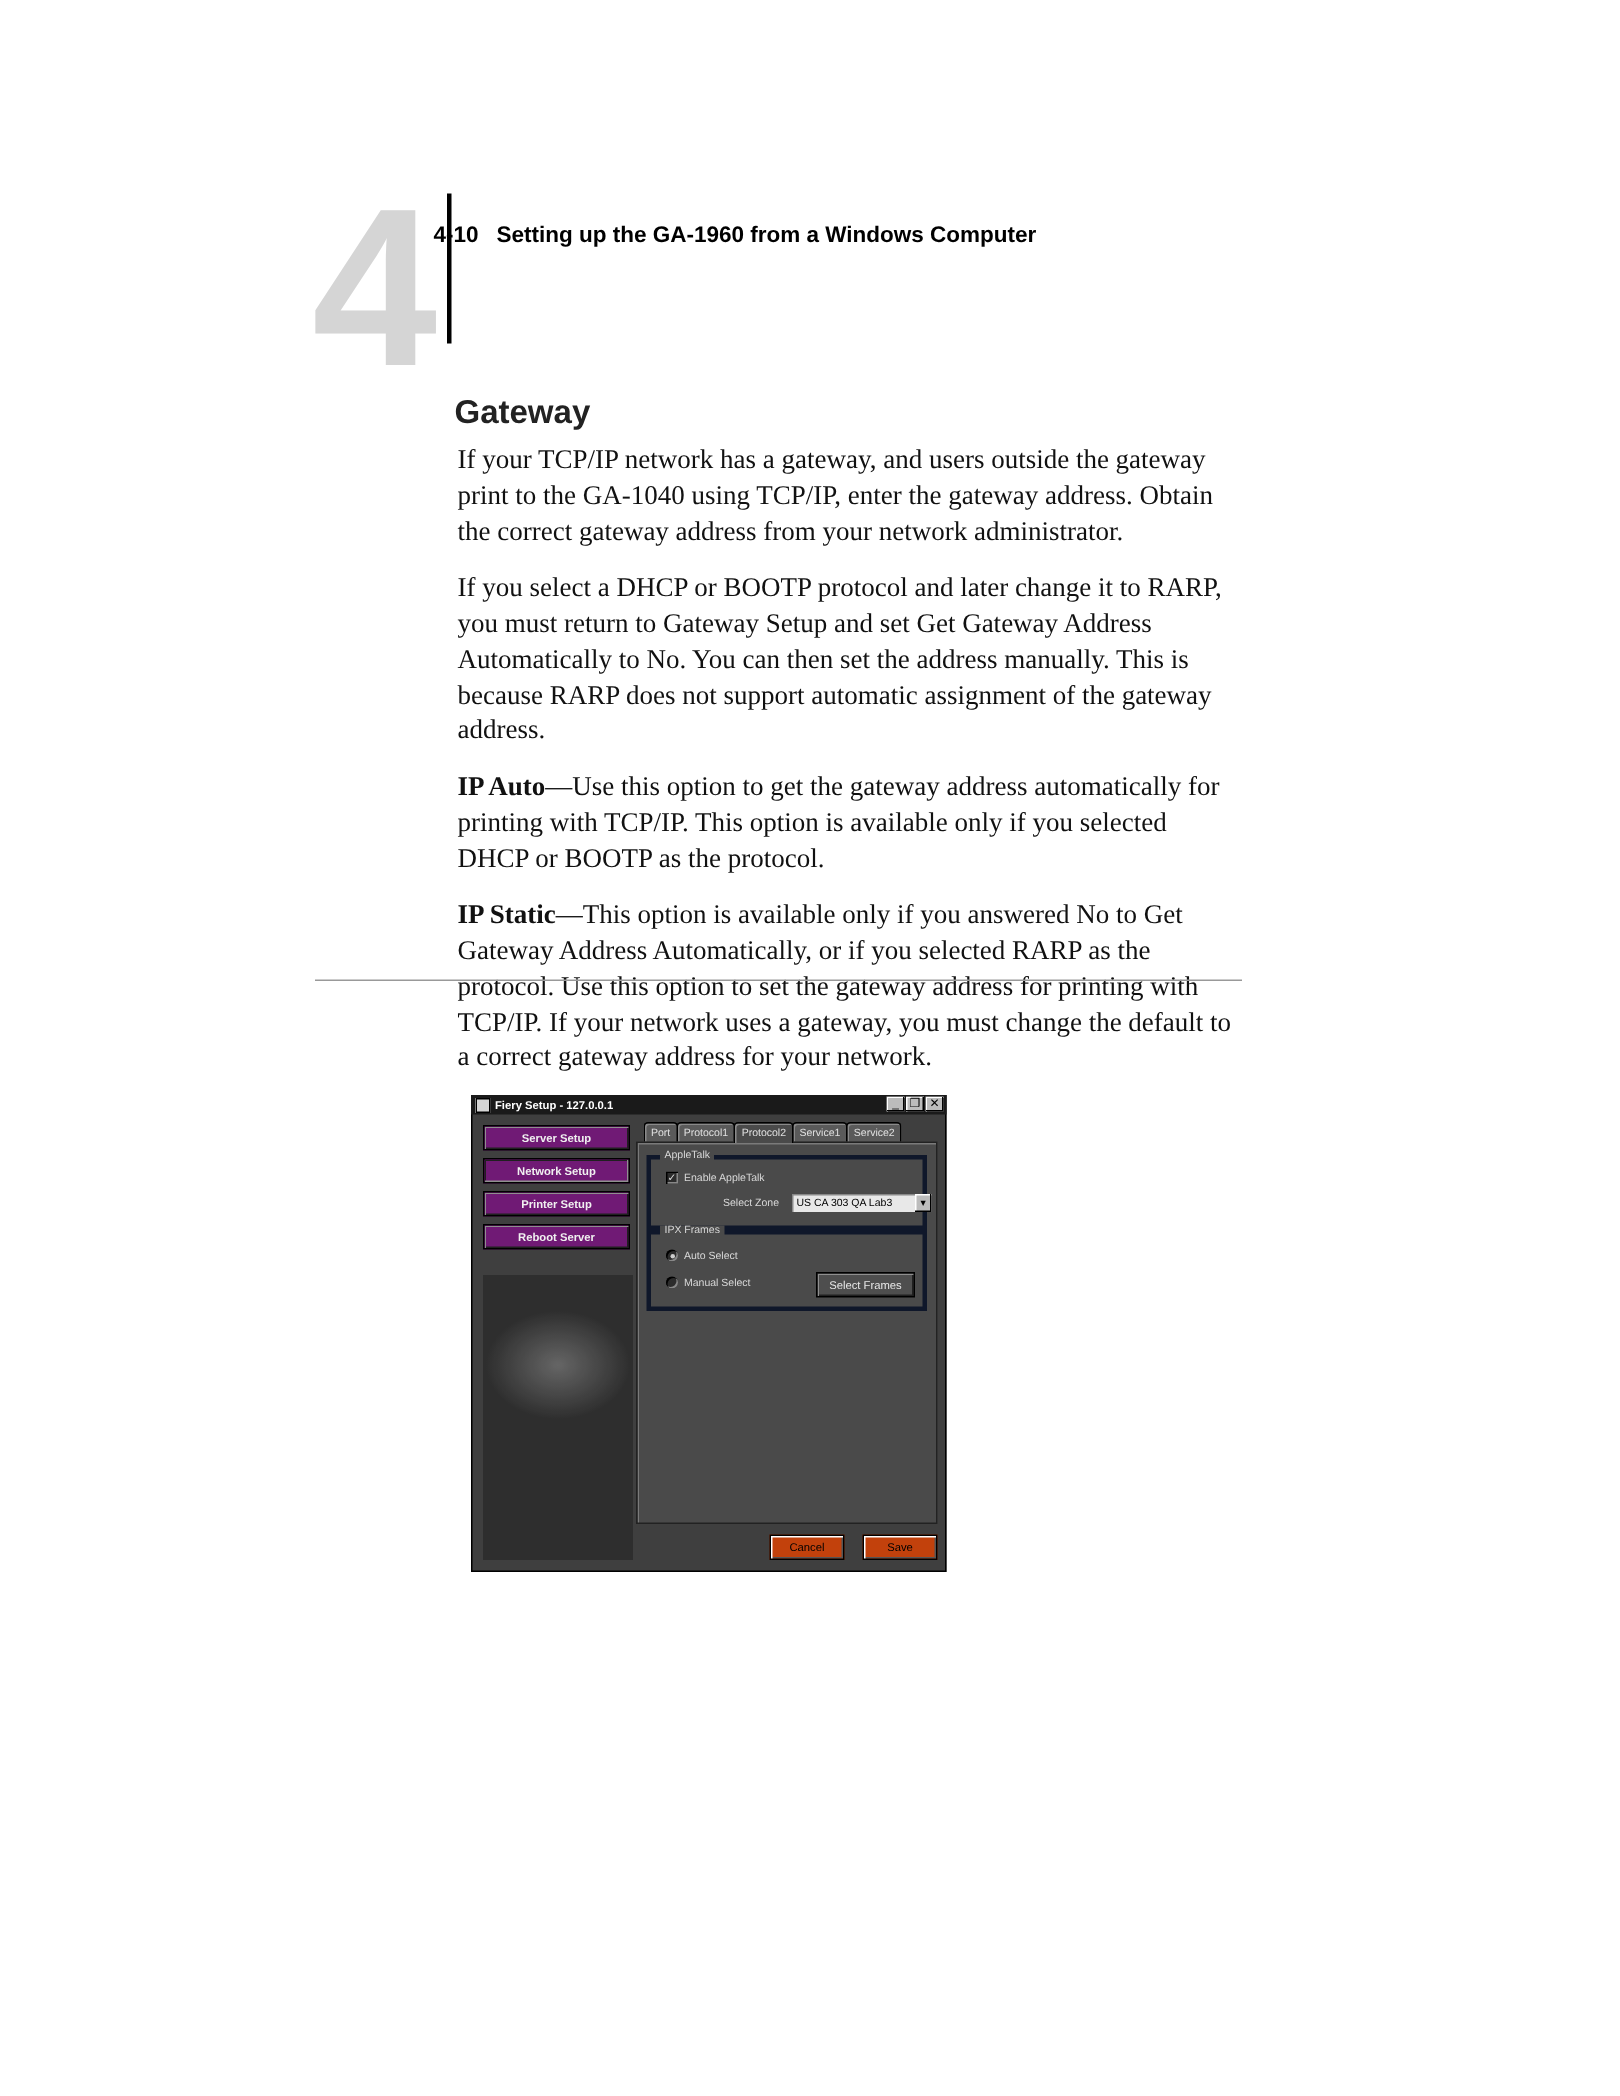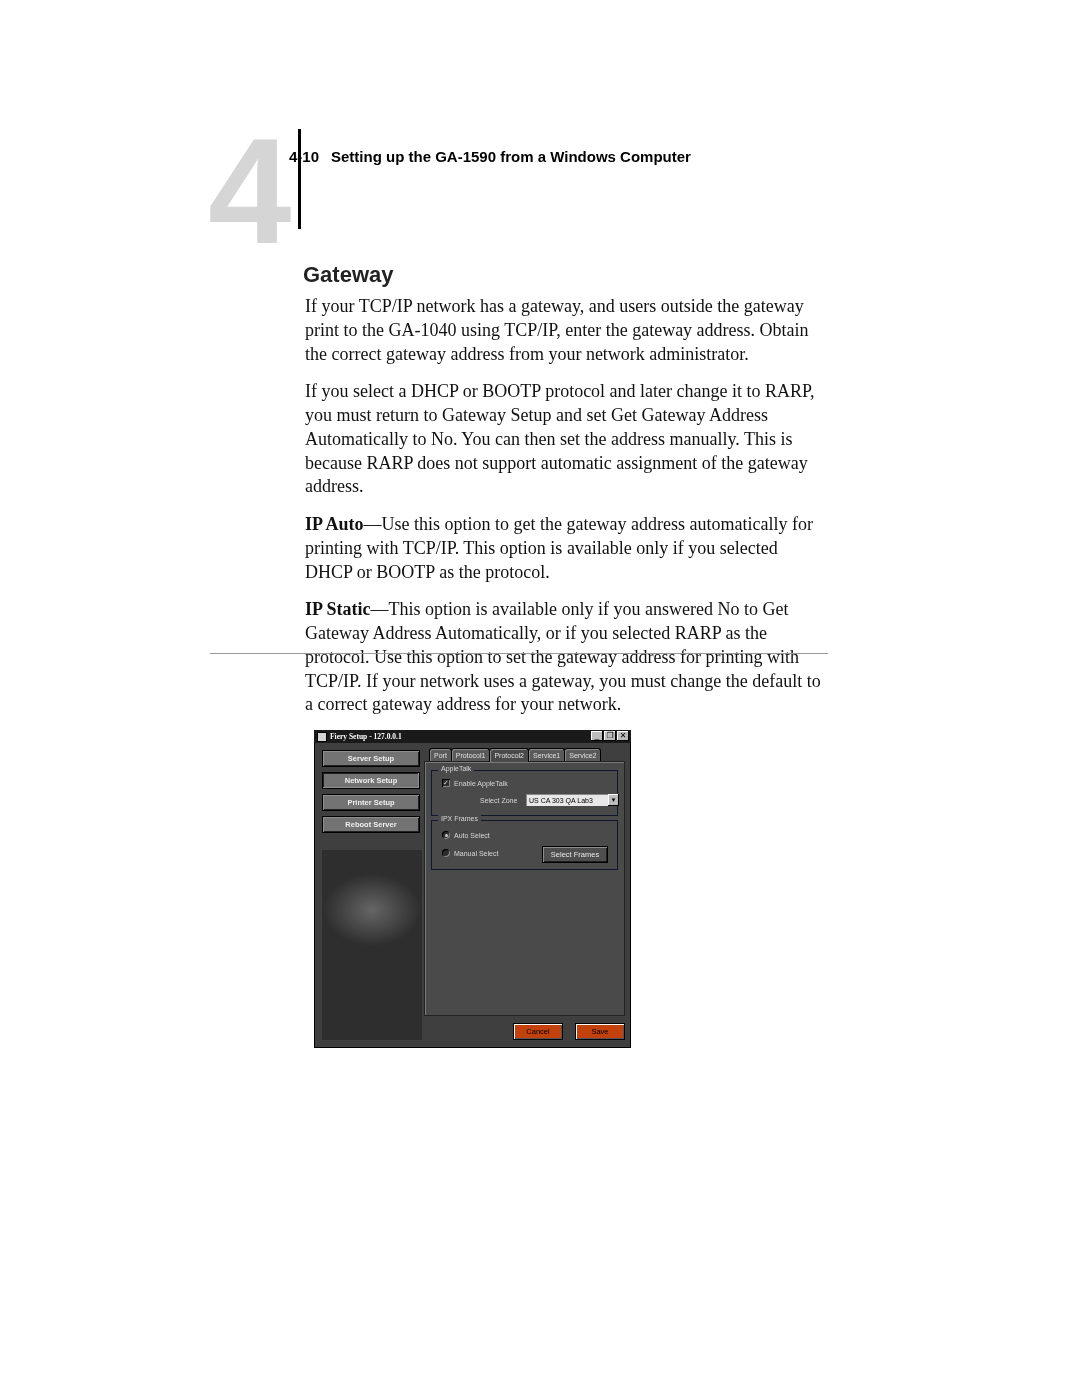--- a/index.html
+++ b/index.html
@@ -131,21 +131,21 @@
     display: flex;
     align-items: center;
     padding-left: 3px;
   }
   .titlebar .ticon {
     width: 10px; height: 10px;
     background: #d5d5d5;
     margin-right: 3px;
     box-shadow: inset 0 0 0 1px #000;
   }
-  .titlebar .ttext { font-weight: 700; font-size: 7.5px; font-family: Liberation Serif, serif; }
+  .titlebar .ttext { font-weight: 700; font-size: 7.5px; }
   .win-buttons {
     position: absolute; right: 2px; top: 1px;
     display: flex;
   }
   .win-btn {
     width: 12px; height: 10px;
     background: #bcbcbc;
     margin-left: 1px;
     box-shadow: inset -1px -1px 0 #000, inset 1px 1px 0 #fff;
     display: flex; align-items: center; justify-content: center;
@@ -177,21 +177,21 @@
     z-index: 2;
   }
   .side {
     position: absolute;
     left: 8px; top: 20px;
     width: 98px;
   }
   .side-btn {
     height: 15px;
     margin-bottom: 5px;
-    background: #737373;
+    background: #701a75;
     border: 1px solid #000;
     box-shadow: inset 1px 1px 0 #8f8f8f, inset -1px -1px 0 #202020;
     color: #f0f0f0;
     font-size: 7.5px;
     font-weight: 700;
     display: flex; align-items: center; justify-content: center;
   }
   .side-btn.active {
     box-shadow: inset -1px -1px 0 #8f8f8f, inset 1px 1px 0 #202020;
     text-align: center;
@@ -209,21 +209,21 @@
     position: absolute;
     left: 110px; top: 31px;
     right: 6px;
     bottom: 32px;
     background: #4a4a4a;
     border: 1px solid #222;
     box-shadow: inset 1px 1px 0 #7a7a7a;
   }
   .grp {
     position: absolute;
-    border: 1px solid #0f172a;
+    border: 3px solid #0f172a;
     border-radius: 0;
   }
   .grp-title {
     position: absolute;
     top: -6px; left: 6px;
     background: #4a4a4a;
     padding: 0 3px;
     font-size: 7px;
     color: #d8d8d8;
   }
@@ -299,21 +299,21 @@
   }
 </style>
 </head>
 <body>
 
 <div class="page">
 
   <div class="chapter-num">4</div>
   <div class="header-rule"></div>
   <div class="header-line">
-    <span class="header-page-no">4-10</span><span>Setting up the GA-1590 from a Windows Computer</span>
+    <span class="header-page-no">4-10</span><span>Setting up the GA-1960 from a Windows Computer</span>
   </div>
 
   <div class="body">
     <h2>Gateway</h2>
     <p>If your TCP/IP network has a gateway, and users outside the gateway print to the GA-1040 using TCP/IP, enter the gateway address. Obtain the correct gateway address from your network administrator.</p>
     <p>If you select a DHCP or BOOTP protocol and later change it to RARP, you must return to Gateway Setup and set Get Gateway Address Automatically to No. You can then set the address manually. This is because RARP does not support automatic assignment of the gateway address.</p>
     <p><strong>IP Auto</strong><span>—Use this option to get the gateway address automatically for printing with TCP/IP. This option is available only if you selected DHCP or BOOTP as the protocol.</span></p>
     <p class="last"><strong>IP Static</strong><span>—This option is available only if you answered No to Get Gateway Address Automatically, or if you selected RARP as the protocol. Use this option to set the gateway address for printing with TCP/IP. If your network uses a gateway, you must change the default to a correct gateway address for your network.</span></p>
   </div>
 

